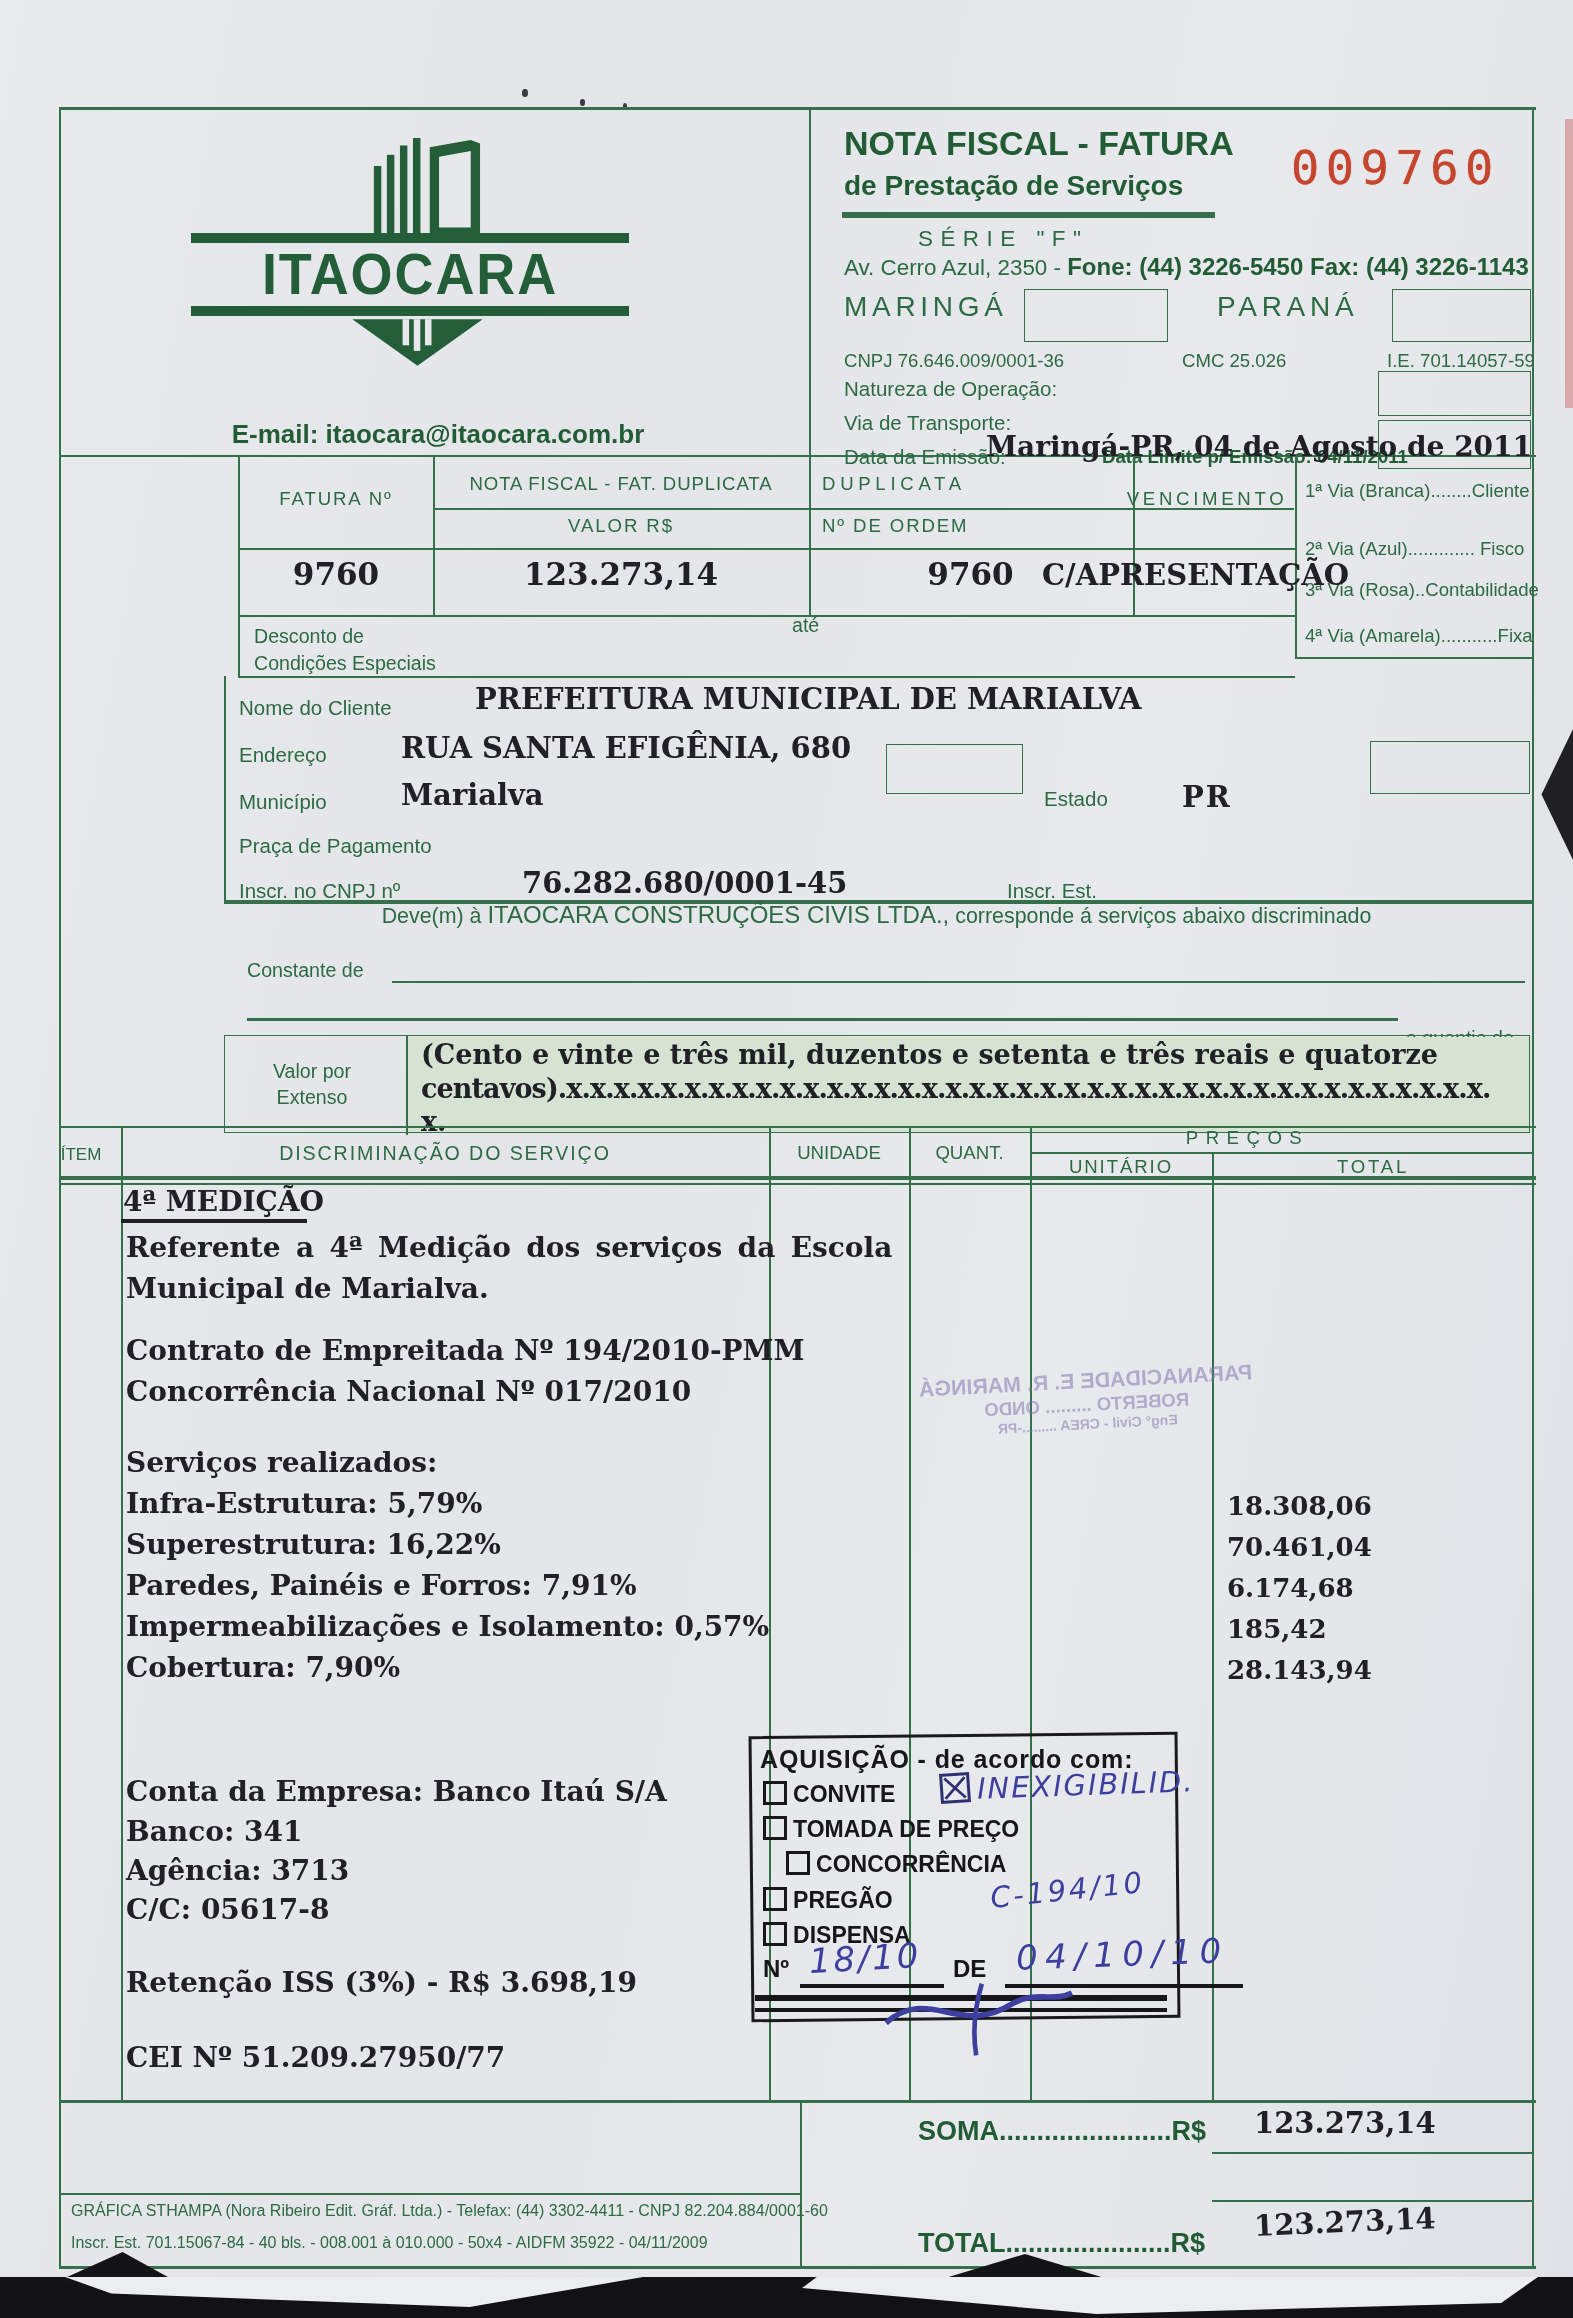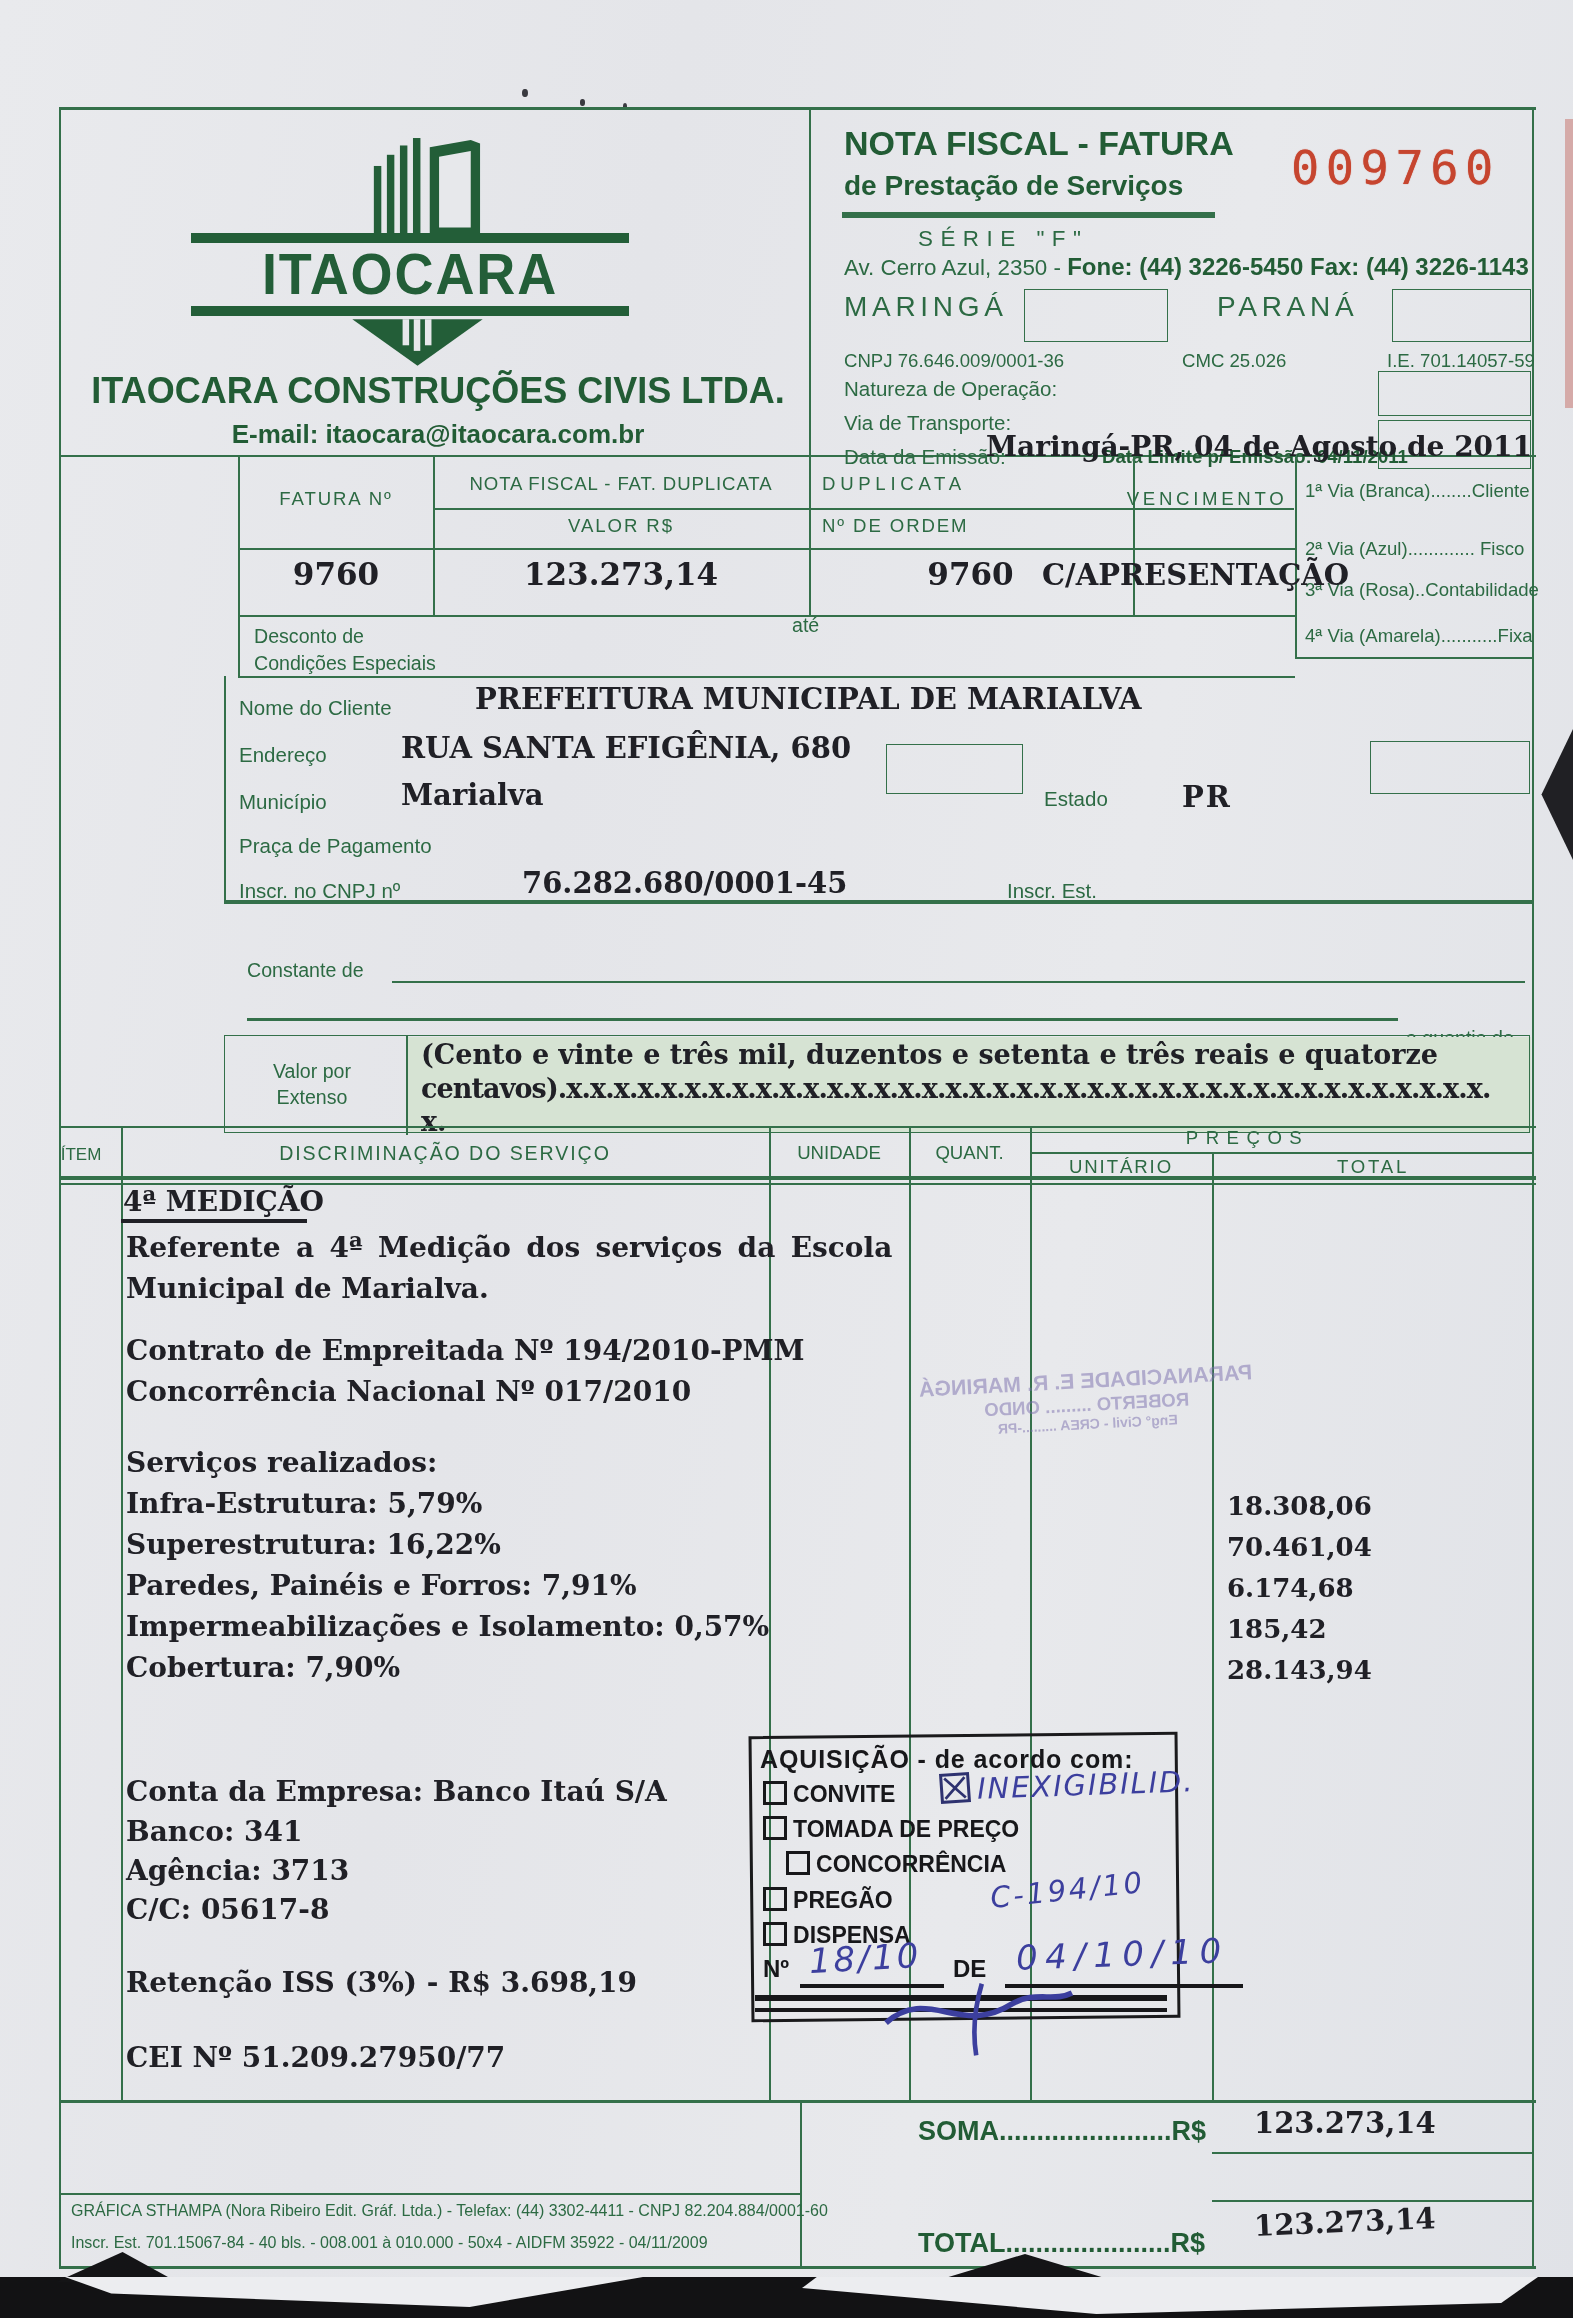--- a/index.html
+++ b/index.html
@@ -46,21 +46,20 @@
   </svg>
   <div class="hl" style="left:191px;top:233px;width:438px;height:10.3px;background:#235e38;"></div>
   <div class="t ctr" style="left:191px;top:244px;width:438px;font-size:54px;font-weight:900;color:#235e38;letter-spacing:1.9px;transform:scaleY(1.05);">ITAOCARA</div>
   <div class="hl" style="left:191px;top:306px;width:438px;height:10.3px;background:#235e38;"></div>
   <svg style="position:absolute;left:343px;top:319px;" width="149" height="47" viewBox="0 0 160 50">
     <polygon points="10,0 150,0 80,50" fill="#235e38"></polygon>
     <rect x="64" y="0" width="7" height="28" fill="#e7e8eb"></rect>
     <rect x="76" y="0" width="7" height="34" fill="#e7e8eb"></rect>
     <rect x="88" y="0" width="7" height="28" fill="#e7e8eb"></rect>
   </svg>
-  <div class="t ctr gd" style="left:65px;top:371px;width:746px;font-size:36px;font-weight:bold;">ITAOCARA CONSTRUÇÕES CIVIS LTDA.</div>
   <div class="t ctr gd" style="left:65px;top:420px;width:746px;font-size:26px;font-weight:bold;">E-mail: itaocara@itaocara.com.br</div>
 
   <div class="t gd" style="left:844px;top:124px;font-size:34px;font-weight:bold;">NOTA FISCAL - FATURA</div>
   <div class="t gd" style="left:844px;top:170px;font-size:28px;font-weight:bold;">de Prestação de Serviços</div>
   <div class="hl" style="left:842px;top:212px;width:373px;height:5.6px;"></div>
   <div class="t g" style="left:918px;top:226px;font-size:22.4px;letter-spacing:7.5px;">SÉRIE "F"</div>
   <div class="t" style="left:1291px;top:142px;font-size:47px;color:#c6452f;font-family:'DejaVu Sans Mono',monospace;letter-spacing:6.5px;text-shadow:0 0 0.9px #c6452f;">009760</div>
 
   <div class="t" style="left:844px;top:254px;font-size:22.4px;"><span class="g">Av. Cerro Azul, 2350 -</span> <span class="gd" style="font-weight:bold;font-size:24px;">Fone: (44) 3226-5450 Fax: (44) 3226-1143</span></div>
 
@@ -124,20 +123,21 @@
   <div class="t ty" style="left:401px;top:779px;font-size:29px;">Marialva</div>
   <div class="bx" style="left:886px;top:744px;width:135px;height:48px;"></div>
   <div class="t g" style="left:1044px;top:788px;font-size:20.5px;">Estado</div>
   <div class="t ty" style="left:1182px;top:781px;font-size:29px;letter-spacing:1.9px;">PR</div>
   <div class="bx" style="left:1370px;top:741px;width:158px;height:51px;"></div>
   <div class="t g" style="left:239px;top:835px;font-size:20.5px;">Praça de Pagamento</div>
   <div class="t g" style="left:239px;top:880px;font-size:20.5px;">Inscr. no CNPJ nº</div>
   <div class="t ty" style="left:522px;top:867px;font-size:29px;">76.282.680/0001-45</div>
   <div class="t g" style="left:1007px;top:880px;font-size:20.5px;">Inscr. Est.</div>
 
+  <div class="t ctr" style="left:224px;top:902px;width:1305px;font-size:21.4px;"><span class="g">Deve(m) à</span> <span class="g" style="font-size:24px;">ITAOCARA CONSTRUÇÕES CIVIS LTDA.,</span> <span class="g">corresponde á serviços abaixo discriminado</span></div>
   <div class="t g" style="left:247px;top:960px;font-size:19.6px;">Constante de</div>
   <div class="hl" style="left:392px;top:981px;width:1133px;height:1.9px;"></div>
   <div class="t g" style="left:1406px;top:1028px;font-size:19.6px;">a quantia de</div>
   <div class="hl" style="left:247px;top:1018px;width:1151px;height:2.8px;"></div>
 
   <div style="position:absolute;left:407px;top:1037px;width:1124px;height:96px;background:#d6e3d3;"></div>
   <div class="bx" style="left:224px;top:1035px;width:1304px;height:96px;"></div>
   <div class="vl" style="left:406px;top:1035px;height:100px;"></div>
   <div class="t ctr g" style="left:233px;top:1061px;width:158px;font-size:19.6px;">Valor por</div>
   <div class="t ctr g" style="left:233px;top:1087px;width:158px;font-size:19.6px;">Extenso</div>

